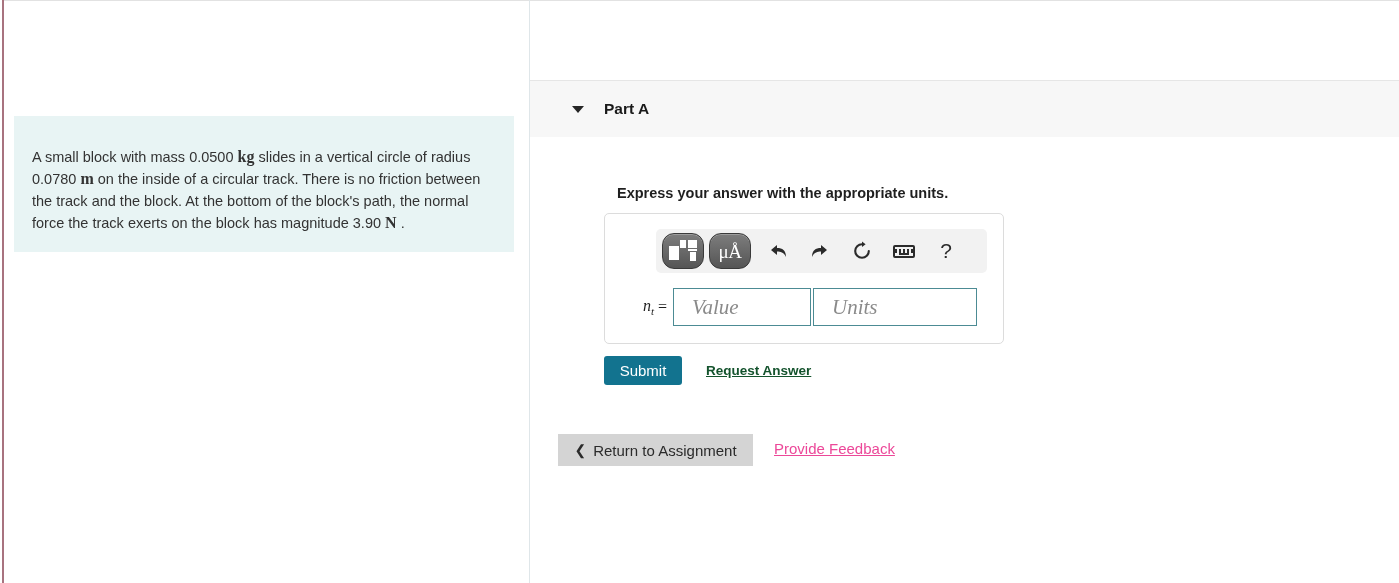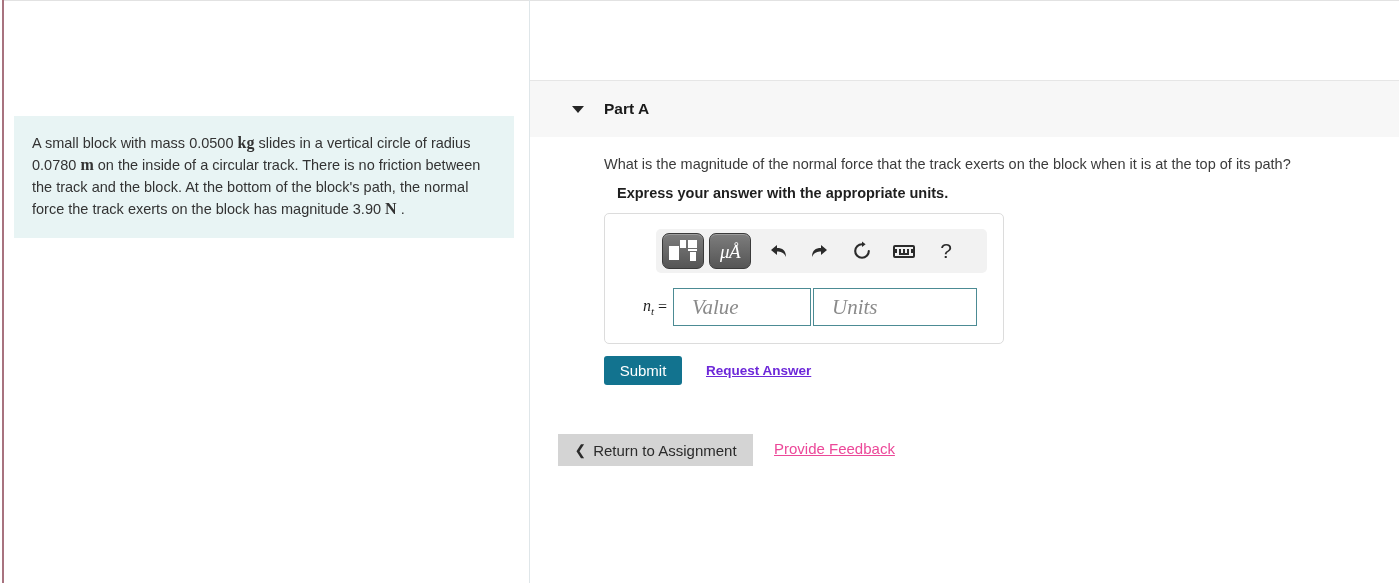--- a/index.html
+++ b/index.html
@@ -37,21 +37,21 @@
   }
 
   
   #problem-panel {
     position: absolute;
     left: 14px; top: 116px;
     width: 500px;
   }
   #problem-statement {
     background: #e8f4f4;
-    padding: 16px 18px 18px 18px;
+    padding: 30px 18px 18px 18px;
     font-size: 14.5px;
     line-height: 22px;
     color: #333333;
   }
   .unit {
     font-family: "Liberation Serif", serif;
     font-weight: bold;
     font-size: 16px;
   }
 
@@ -119,27 +119,26 @@
     left: 51px; top: 15px;
     width: 331px; height: 44px;
     background: #f2f2f2;
     border-radius: 5px;
     display: flex;
     align-items: center;
     box-sizing: border-box;
   }
   .tb-btn {
     width: 42px; height: 36px;
-    border-radius: 7px;
+    border-radius: 12px;
     display: flex;
     align-items: center;
     justify-content: center;
     cursor: pointer;
     box-sizing: border-box;
-    font-style: italic;
   }
   .tb-btn.dark {
     background: linear-gradient(#7d7d7d, #555555);
     border: 1px solid #3a3a3a;
     box-shadow: inset 0 1px 0 rgba(255,255,255,.25);
   }
   #tb-template-btn { margin-left: 6px; }
   #tb-units-btn { margin-left: 5px; }
 
   
@@ -255,21 +254,21 @@
     border-radius: 3px;
     font-family: "Liberation Sans", sans-serif;
     font-size: 15px;
     cursor: pointer;
   }
   #request-answer-link {
     position: absolute;
     left: 176px; top: 363px;
     font-size: 13.5px;
     font-weight: bold;
-    color: #6d28d9;
+    color: #14532d;
     text-decoration: underline;
     cursor: pointer;
   }
 
   
   #return-to-assignment-button {
     position: absolute;
     left: 28px; top: 434px;
     width: 195px; height: 32px;
     background: #d4d4d4;
@@ -309,21 +308,20 @@
   </div>
 </div>
 
 <div id="right-panel">
 
   <div id="part-a-header">
     <div id="part-a-toggle-icon"></div>
     <div id="part-a-title">Part A</div>
   </div>
 
-  <div id="question-text">What is the magnitude of the normal force that the track exerts on the block when it is at the top of its path?</div>
   <div id="answer-instruction">Express your answer with the appropriate units.</div>
 
   <div id="answer-box">
 
     <div id="math-toolbar">
 
       <div class="tb-btn dark" id="tb-template-btn">
         <span class="tmpl-glyph">
           <i class="tg-big"></i>
             <i class="tg-small"></i>

